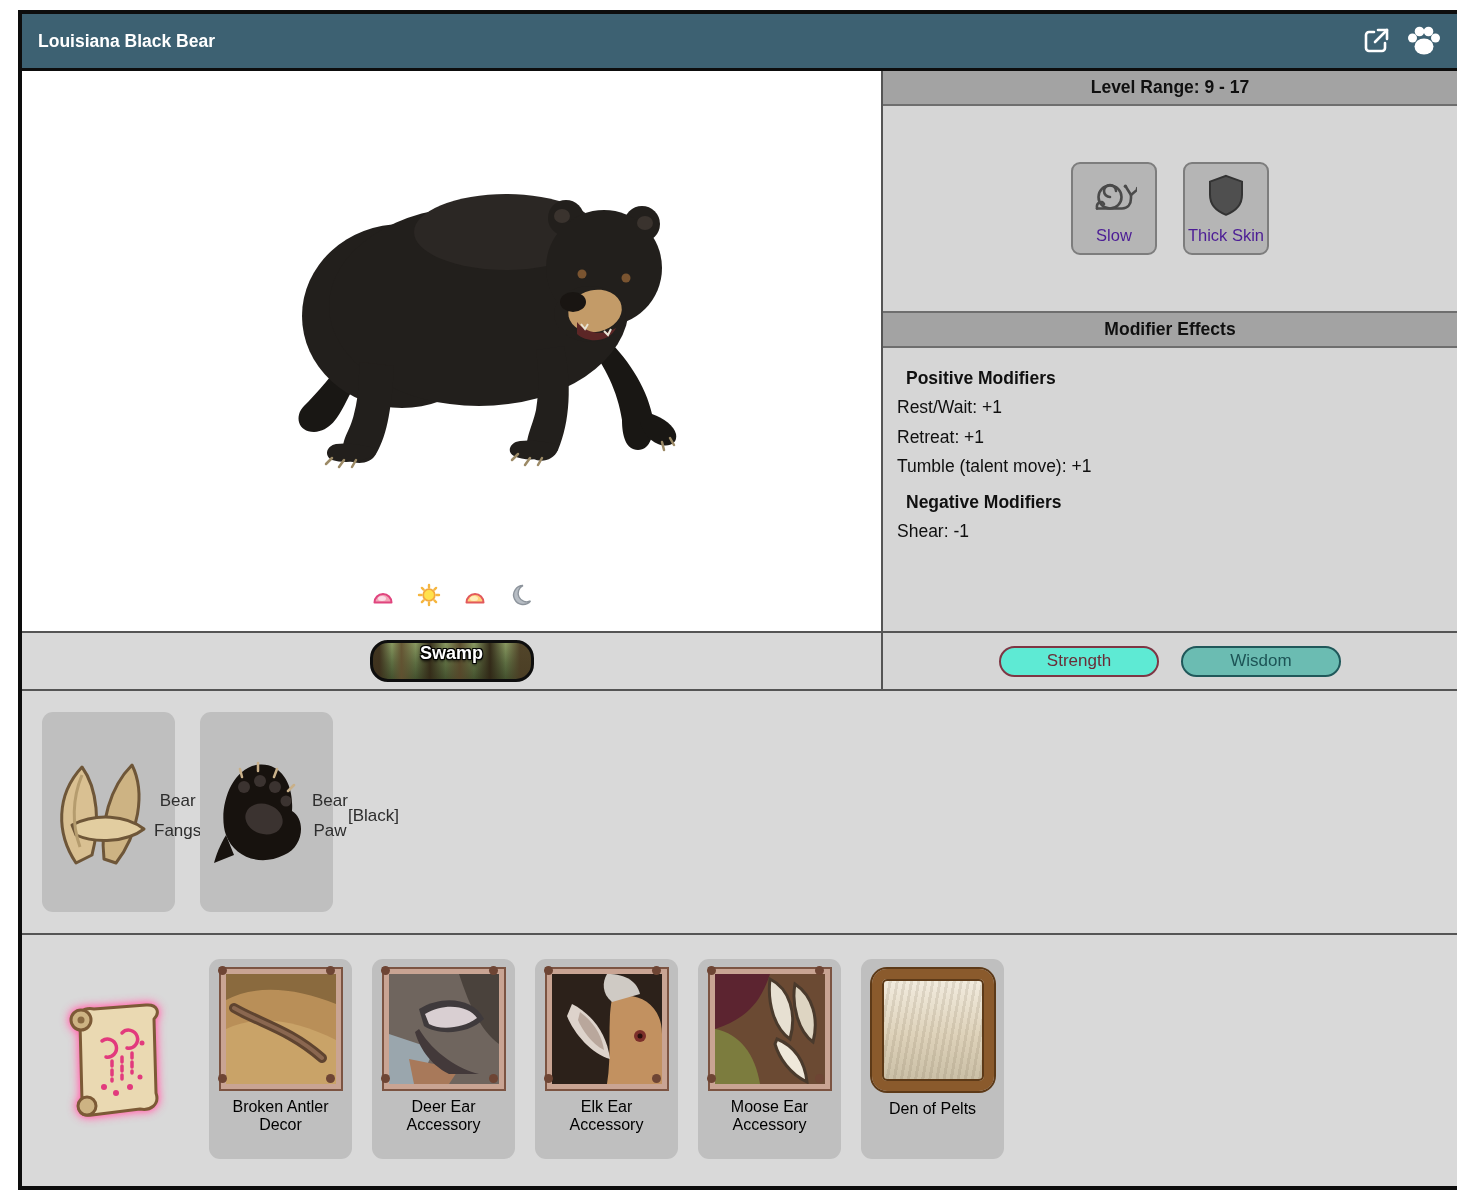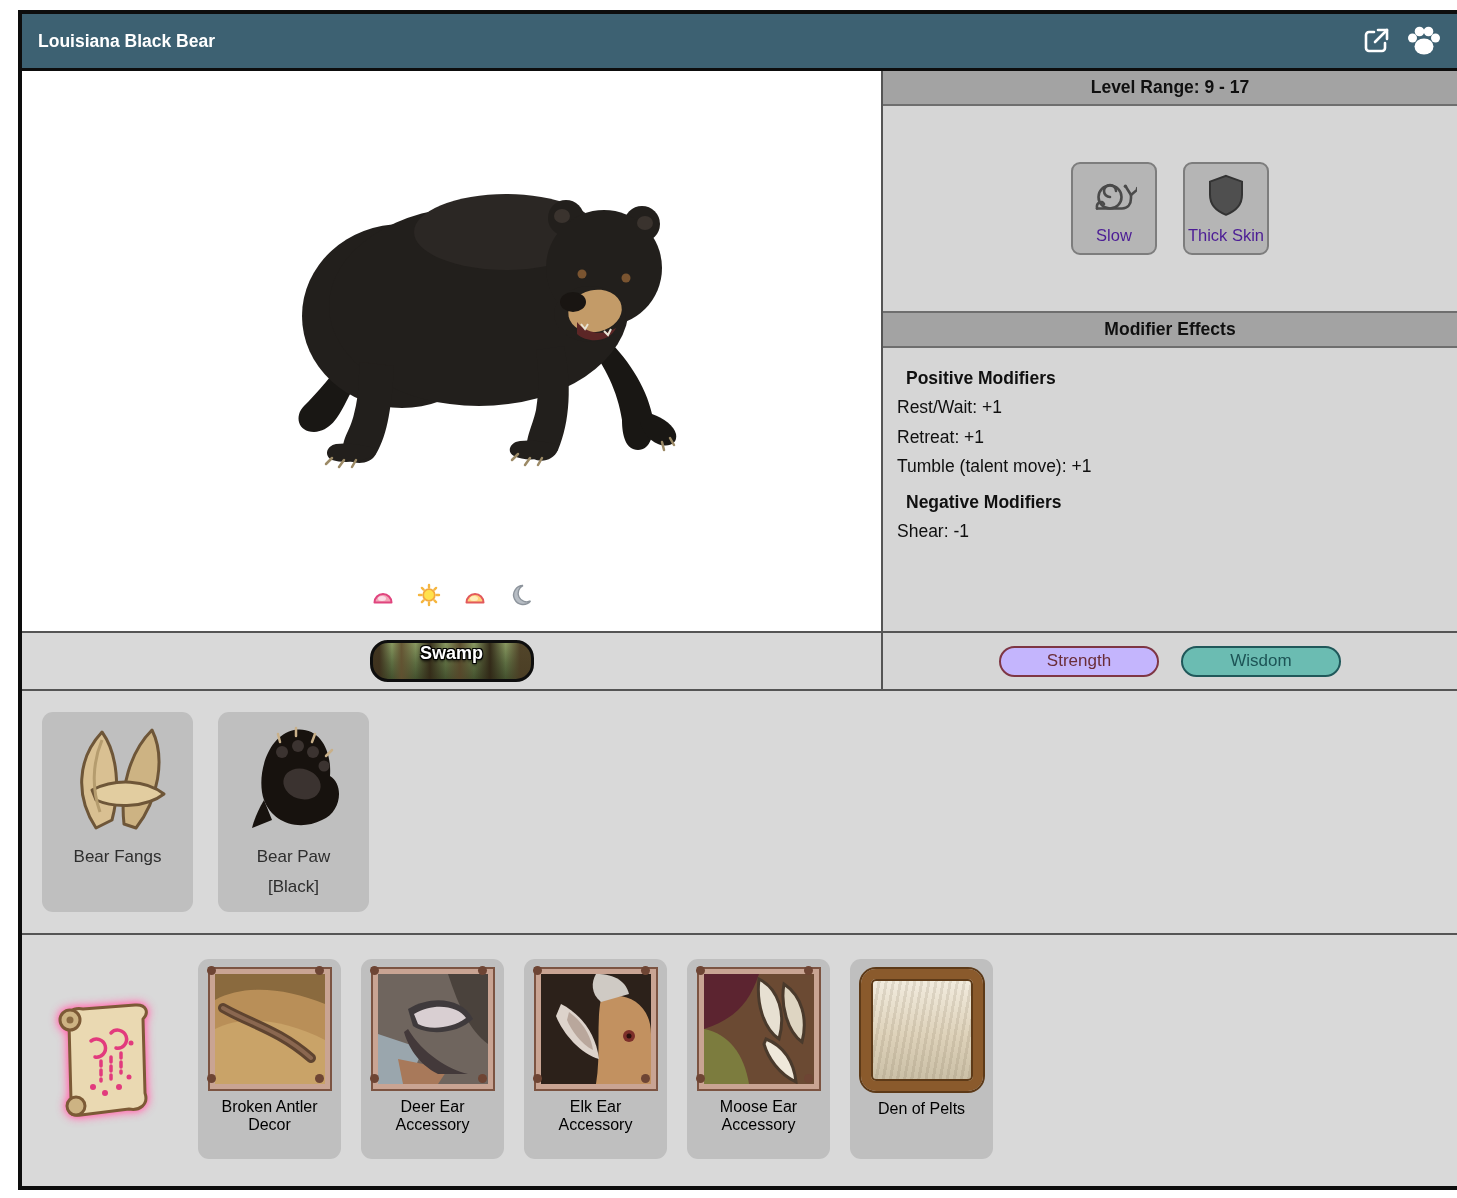--- a/index.html
+++ b/index.html
@@ -47,34 +47,34 @@
            display:flex;flex-direction:column;align-items:center;justify-content:center;gap:5px;
            font-size:16.5px;color:#4c1d95;white-space:nowrap;box-sizing:border-box;cursor:pointer;}
   .modlist{flex:1;padding:12px 14px;font-size:17.5px;color:#101010;}
   .modlist .mhead{font-weight:bold;margin:10px 9px 4px;}
   .modlist .mhead:first-child{margin-top:8px;}
   .modlist .mitem{margin:0;line-height:29.5px;}
   .stats-row{height:58px;border-top:2px solid #555;display:flex;align-items:center;
              justify-content:center;gap:22px;box-sizing:border-box;}
   .pill{width:160px;height:31px;border-radius:16px;display:flex;align-items:center;
         justify-content:center;font-size:17px;box-sizing:border-box;cursor:pointer;}
-  .pill.strength{background:#c4b5fd;border:2px solid #7e3644;color:#6a2d38;}
+  .pill.strength{background:#5eead4;border:2px solid #7e3644;color:#6a2d38;}
   .pill.wisdom{background:#6bbcb2;border:2px solid #20585a;color:#1d5456;}
 
   
   .drops{height:244px;border-bottom:2px solid #555;background:#d9d9d9;
          display:flex;align-items:flex-start;padding:21px 0 0 20px;gap:25px;box-sizing:border-box;}
-  .card{width:151px;height:200px;background:#bfbfbf;border-radius:11px;
-        display:flex;flex-direction:column;align-items:center;padding-top:8px;
+  .card{width:133px;height:200px;background:#bfbfbf;border-radius:11px;
+        display:flex;flex-direction:row;align-items:center;padding-top:8px;
         box-sizing:border-box;cursor:pointer;}
   .card .card-label{font-size:17px;color:#2e2e2e;text-align:center;line-height:30px;min-height:30px;}
 
   
   .recipes{height:251px;background:#d9d9d9;display:flex;align-items:flex-start;
-           padding:24px 0 0 21px;box-sizing:border-box;}
+           padding:24px 0 0 32px;box-sizing:border-box;}
   .scroll-wrap{width:118px;margin-top:40px;margin-right:37px;flex:none;cursor:pointer;}
   .rcard{width:143px;height:200px;background:#bfbfbf;border-radius:11px;margin-right:20px;
          display:flex;flex-direction:column;align-items:center;padding-top:10px;
          box-sizing:border-box;cursor:pointer;}
   .frame-thin{width:110px;height:110px;border:5px solid #c9a493;position:relative;
               box-shadow:inset 0 0 0 2px #7c5442,0 0 0 2px #7c5442;margin-bottom:9px;flex:none;}
   .frame-thin::after{content:"";position:absolute;width:9px;height:9px;background:#6e4534;
               border-radius:50%;top:-8px;left:-8px;
               box-shadow:108px 0 0 #6e4534,0 108px 0 #6e4534,108px 108px 0 #6e4534;}
   .frame-thin svg{display:block;width:110px;height:110px;}

